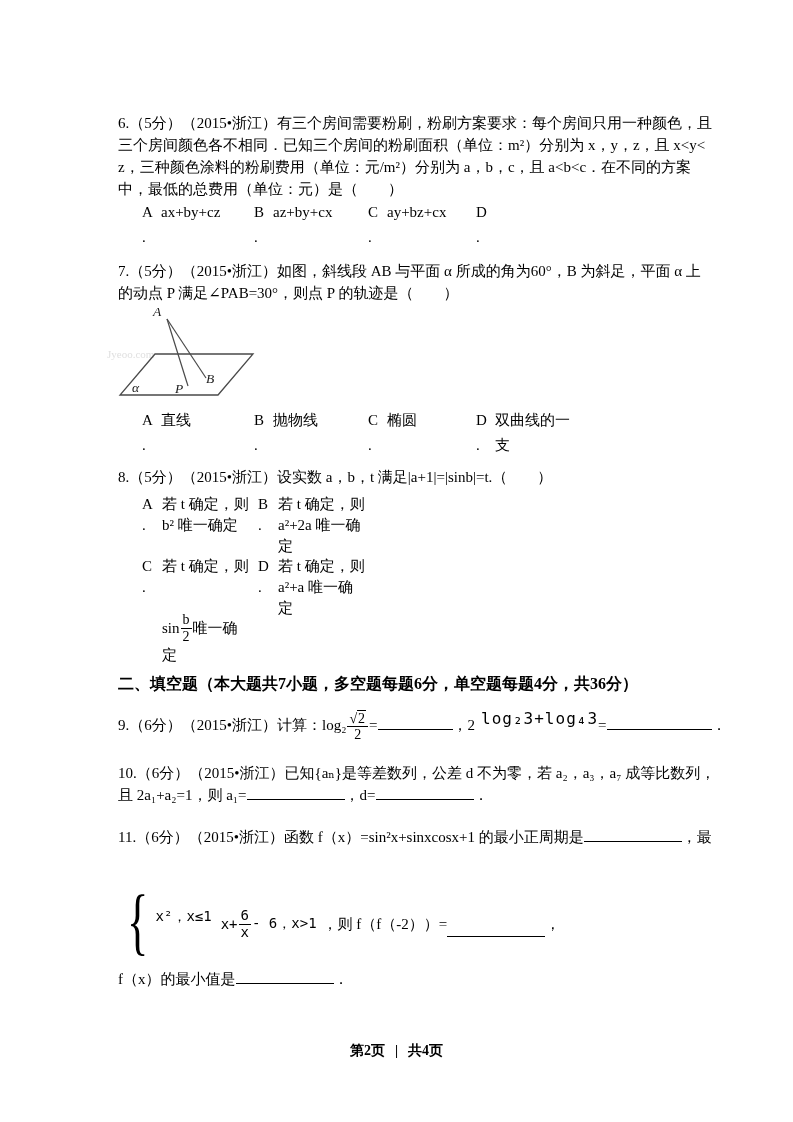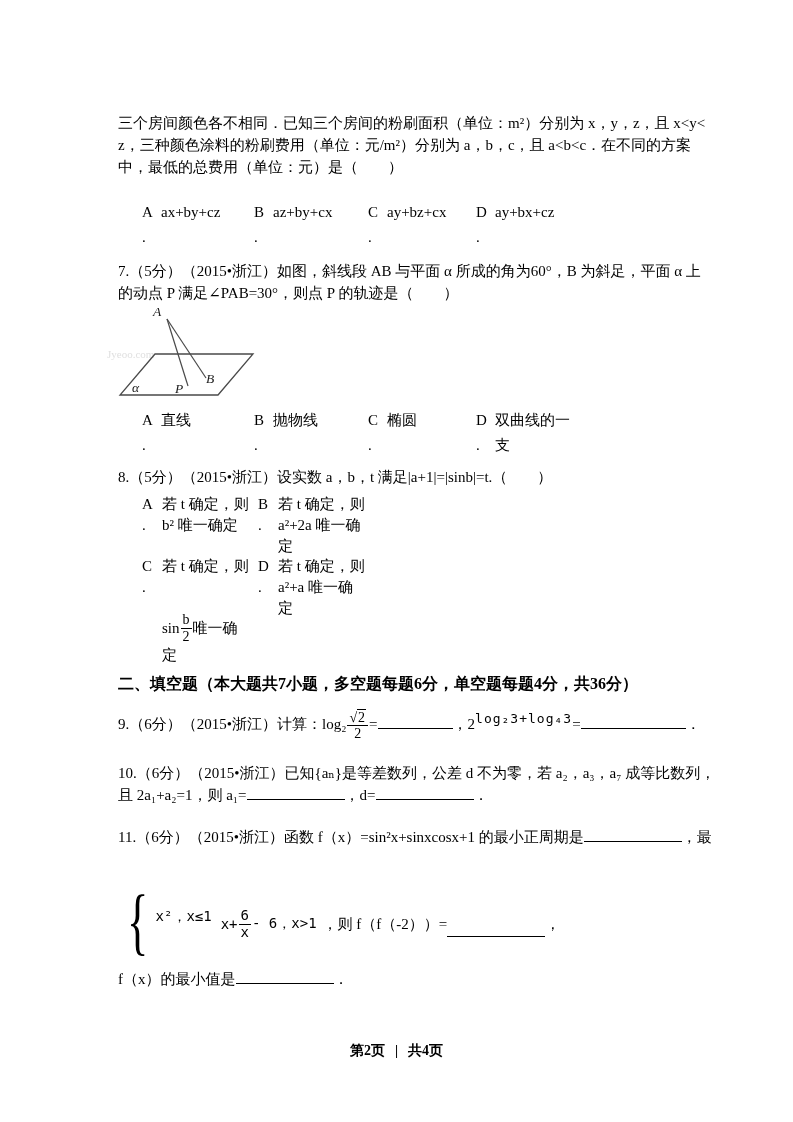--- a/index.html
+++ b/index.html
@@ -37,21 +37,21 @@
 
   
   .frac{display:inline-flex;flex-direction:column;align-items:center;
         vertical-align:middle;font-size:14px;line-height:1.1;margin:0 1px;}
   .frac .fnum{border-bottom:1px solid #000;padding:0 2px;display:inline-block;}
   .frac .fden{padding:0 2px;}
   .sqrtv{border-top:1.2px solid #000;padding:0 1px;}
 
   .mono{font-family:"DejaVu Sans Mono","Liberation Mono",monospace;}
   .sup{font-family:"DejaVu Sans Mono","Liberation Mono",monospace;
-       font-size:13px;vertical-align:super;letter-spacing:1px;}
+       font-size:16px;vertical-align:super;margin-left:6px;letter-spacing:1px;}
 
   
   .mline46{line-height:46px;height:46px;white-space:nowrap;}
 
   
   .q12line{display:flex;align-items:center;height:80px;width:620px;white-space:nowrap;}
   .q12line > *{flex:none;}
   .brace{font-size:74px;font-weight:400;line-height:70px;
          transform:scaleX(0.6);transform-origin:center;margin:0 0 6px 2px;}
   .pw{display:flex;flex-direction:row;gap:9px;font-size:14px;}
@@ -64,20 +64,21 @@
   .footer .sep{margin:0 10px;}
 
   svg text{font-family:"Liberation Serif","DejaVu Serif",serif;}
 </style>
 </head>
 <body>
 
 <div class="page">
 
   <div class="abs" style="top:112px">
+    <div class="ln">6.（5分）（2015•浙江）有三个房间需要粉刷，粉刷方案要求：每个房间只用一种颜色，且</div>
     <div class="ln">三个房间颜色各不相同．已知三个房间的粉刷面积（单位：m²）分别为 x，y，z，且 x&lt;y&lt;</div>
     <div class="ln">z，三种颜色涂料的粉刷费用（单位：元/m²）分别为 a，b，c，且 a&lt;b&lt;c．在不同的方案</div>
     <div class="ln">中，最低的总费用（单位：元）是（　　）</div>
   </div>
 
   <div class="abs optrow" style="top:200px">
     <div class="opt o1">
       <div class="lcol">
         <span class="letter">A</span>
         <span class="odot">.</span>
@@ -96,21 +97,20 @@
         <span class="letter">C</span>
         <span class="odot">.</span>
       </div>
       <div class="otext">ay+bz+cx</div>
     </div>
     <div class="opt o4">
       <div class="lcol">
         <span class="letter">D</span>
         <span class="odot">.</span>
       </div>
-      <div class="otext">ay+bx+cz</div>
     </div>
   </div>
 
   <div class="abs" style="top:260px">
     <div class="ln">7.（5分）（2015•浙江）如图，斜线段 AB 与平面 α 所成的角为60°，B 为斜足，平面 α 上</div>
     <div class="ln">的动点 P 满足∠PAB=30°，则点 P 的轨迹是（　　）</div>
   </div>
 
   <div class="abs" style="left:105px;top:300px;width:162px;height:114px">
     <svg width="162" height="114" viewBox="0 0 162 114">

